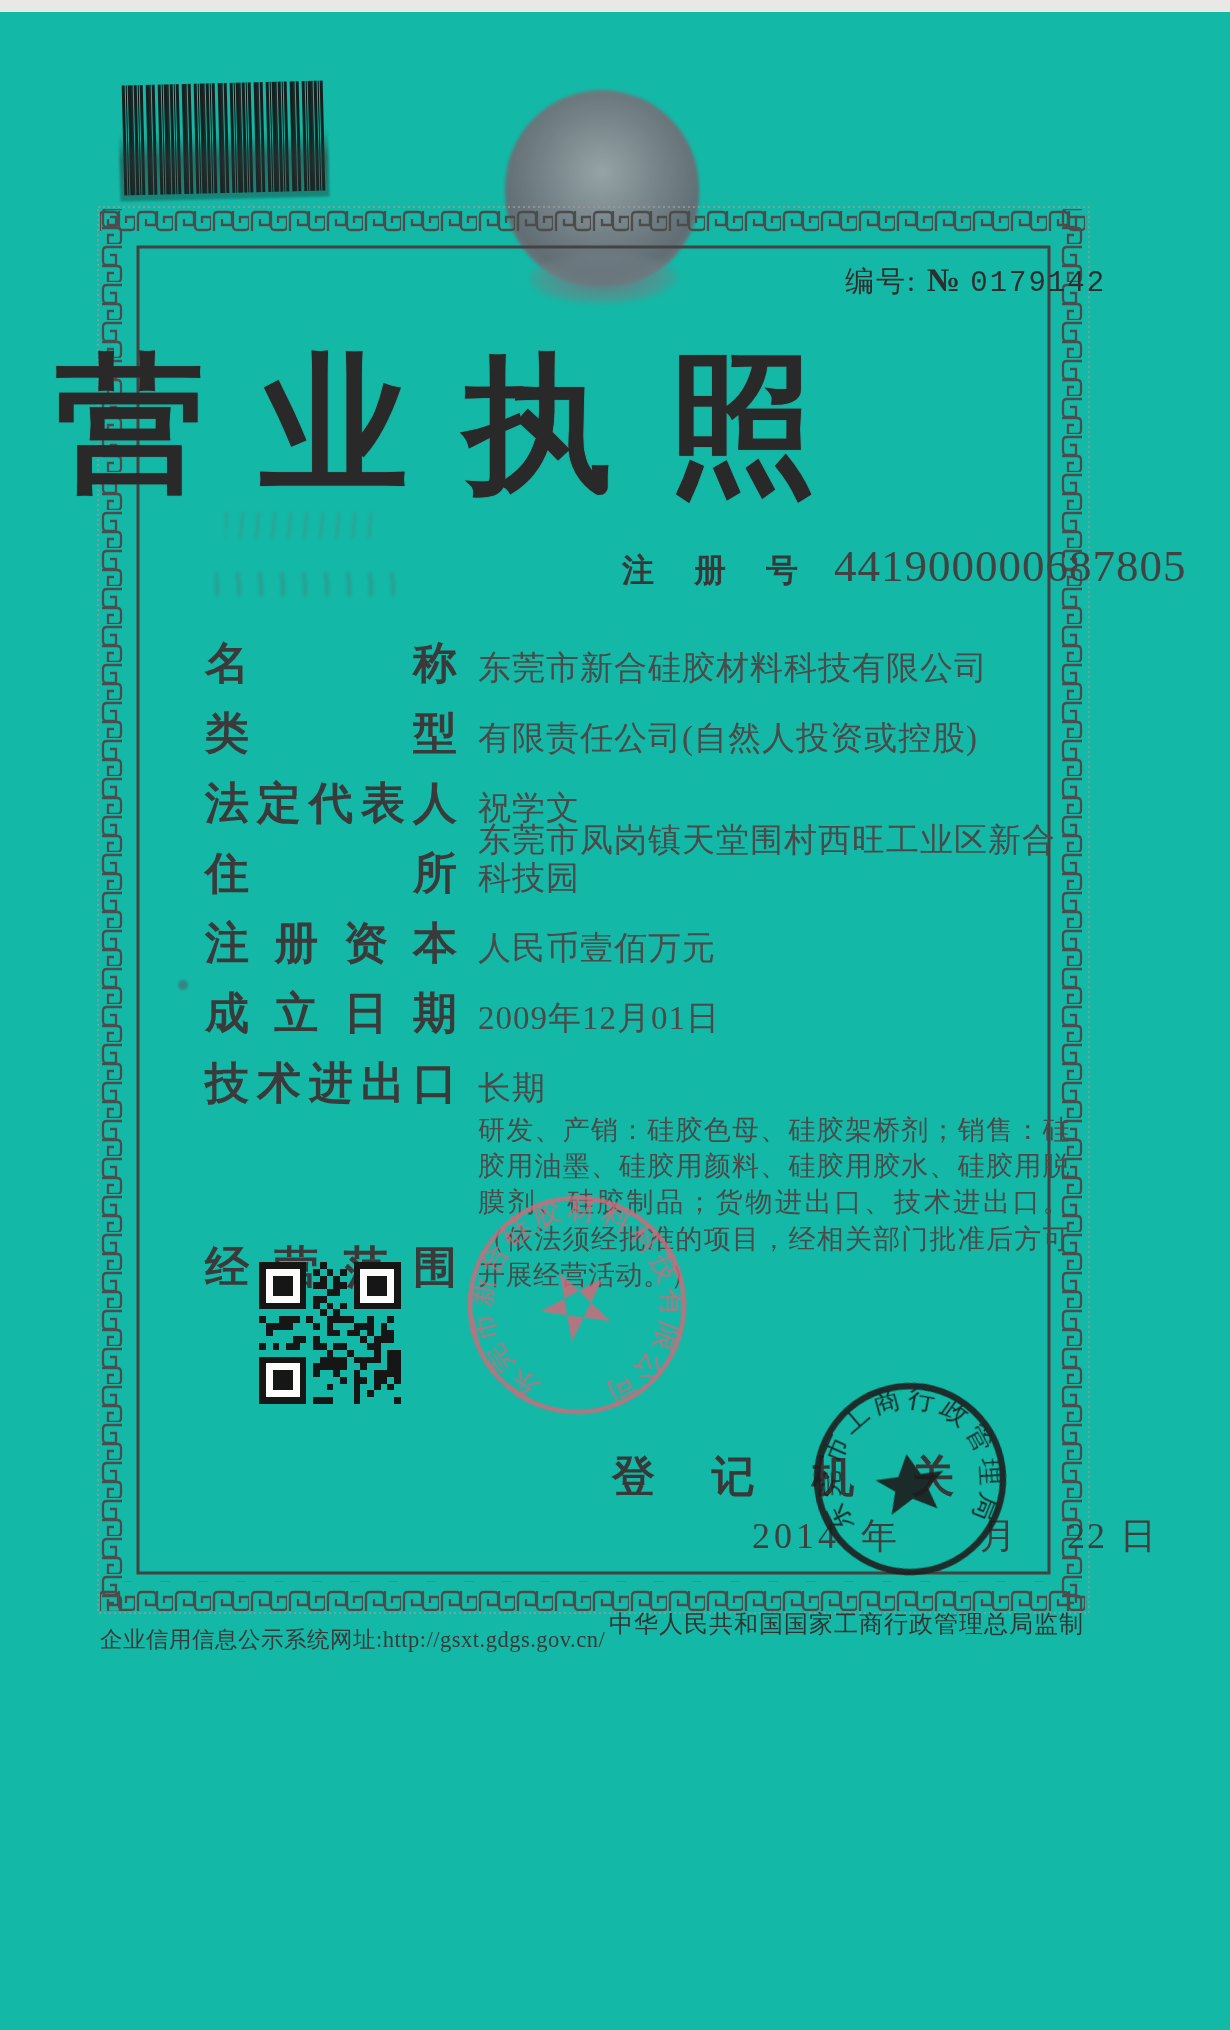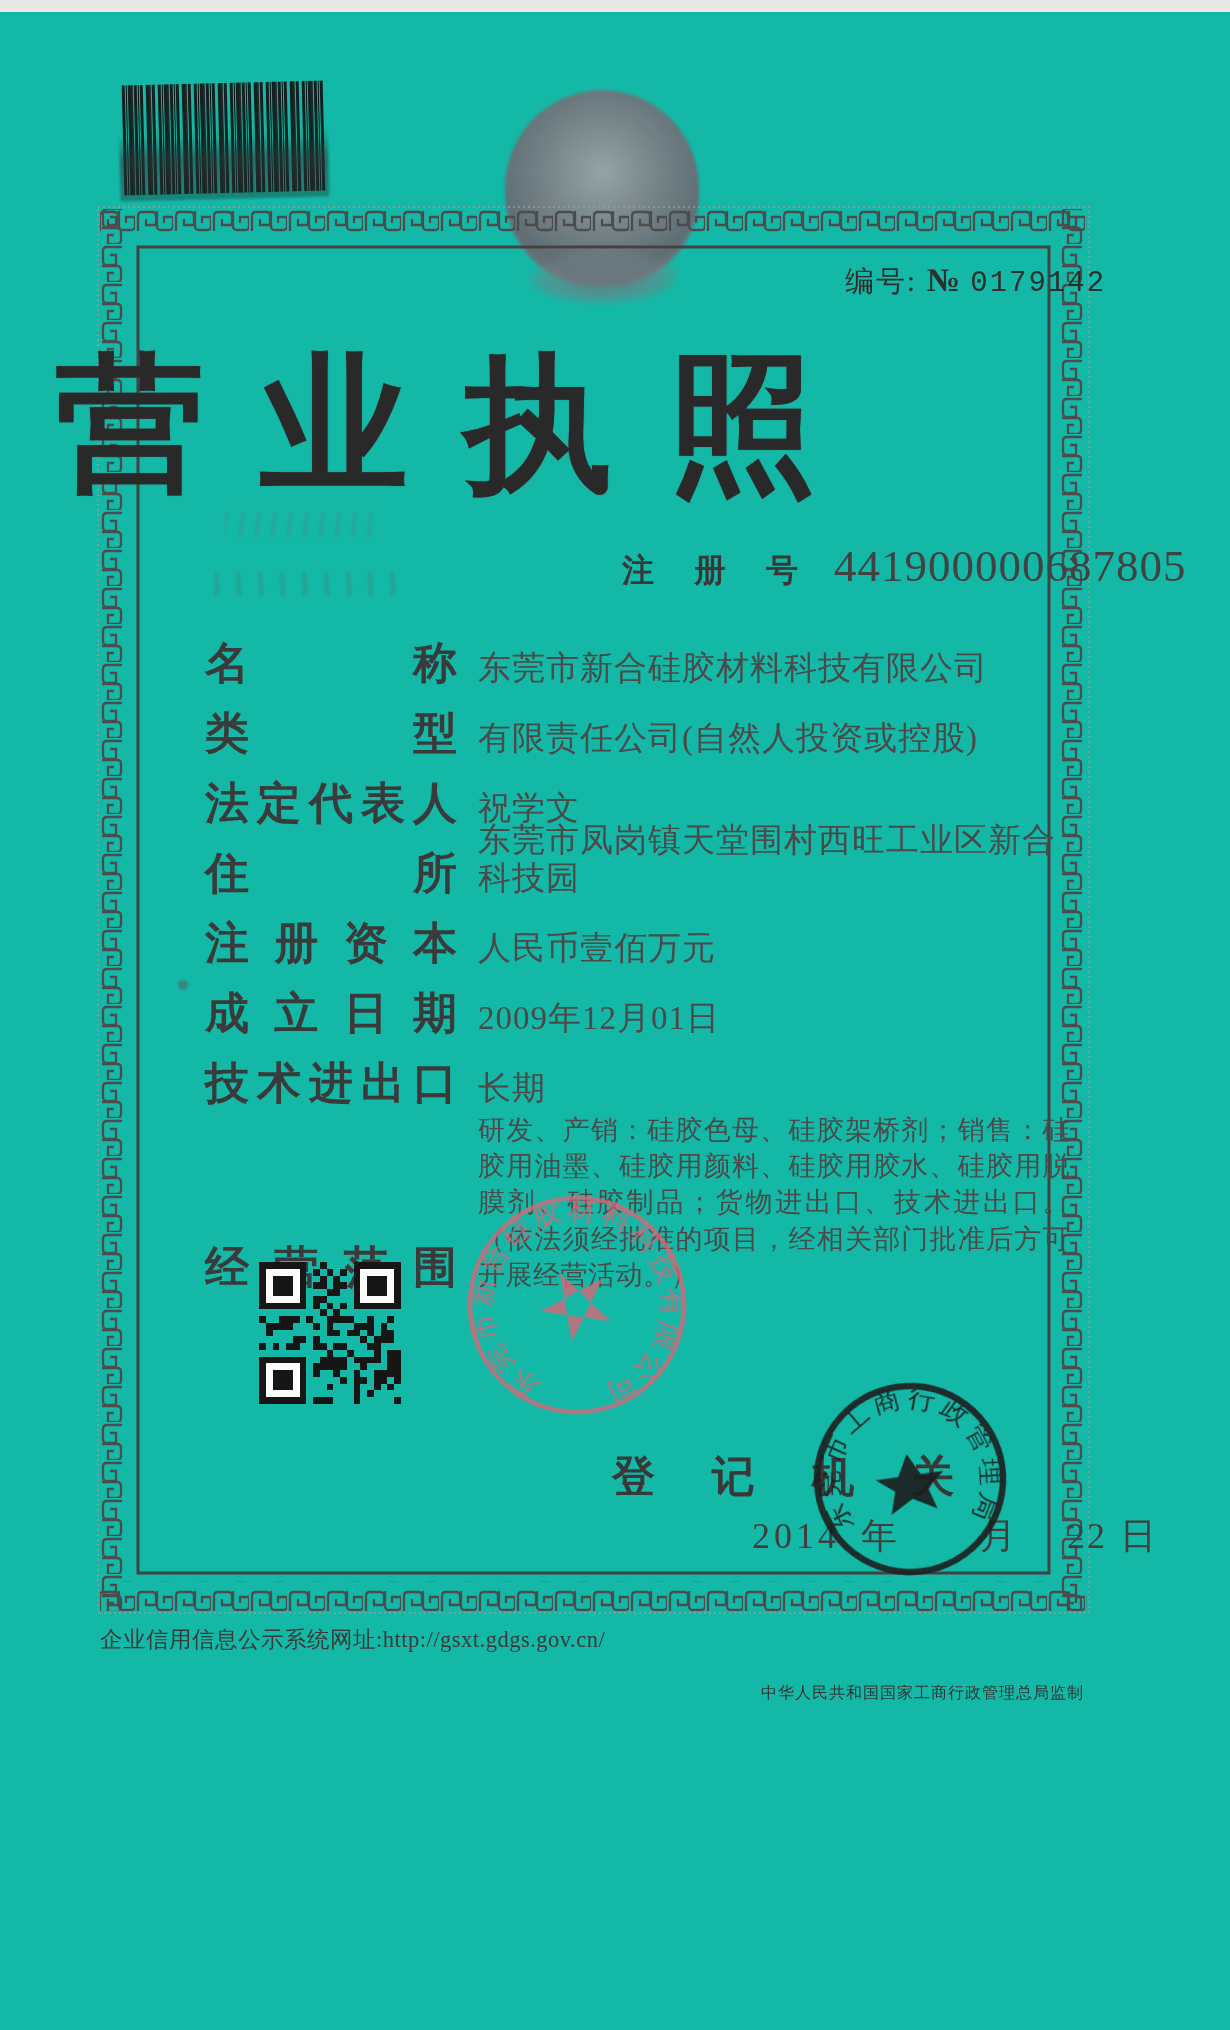--- a/index.html
+++ b/index.html
@@ -71,21 +71,21 @@
   .registrar{position:absolute;left:612px;top:1436px;font-size:43px;font-weight:600;letter-spacing:23px;color:#383838;white-space:nowrap;}
   .dateline{position:absolute;left:752px;top:1500px;font-size:36px;color:#3f3f3f;white-space:nowrap;}
   .dateline span{display:inline-block;}
   .dateline .d-year{letter-spacing:4px;}
   .dateline .d-yu{margin-left:12px;}
   .dateline .d-mu{margin-left:74px;}
   .dateline .d-day{margin-left:42px;letter-spacing:2px;}
   .dateline .d-du{margin-left:4px;}
   
   .footer-left{position:absolute;left:100px;top:1612px;font-size:22.5px;color:#3a3a3a;letter-spacing:.5px;}
-  .footer-right{position:absolute;right:146px;top:1671px;font-size:16px;color:#333;letter-spacing:1px;}
+  .footer-right{position:absolute;right:146px;top:1596px;font-size:24px;color:#333;letter-spacing:1px;}
 </style>
 </head>
 <body>
 
 <div class="page">
 
   <div class="barcode"></div>
   <div class="emblem"></div>
   <div class="scribble s1"></div>
   <div class="scribble s2"></div>

